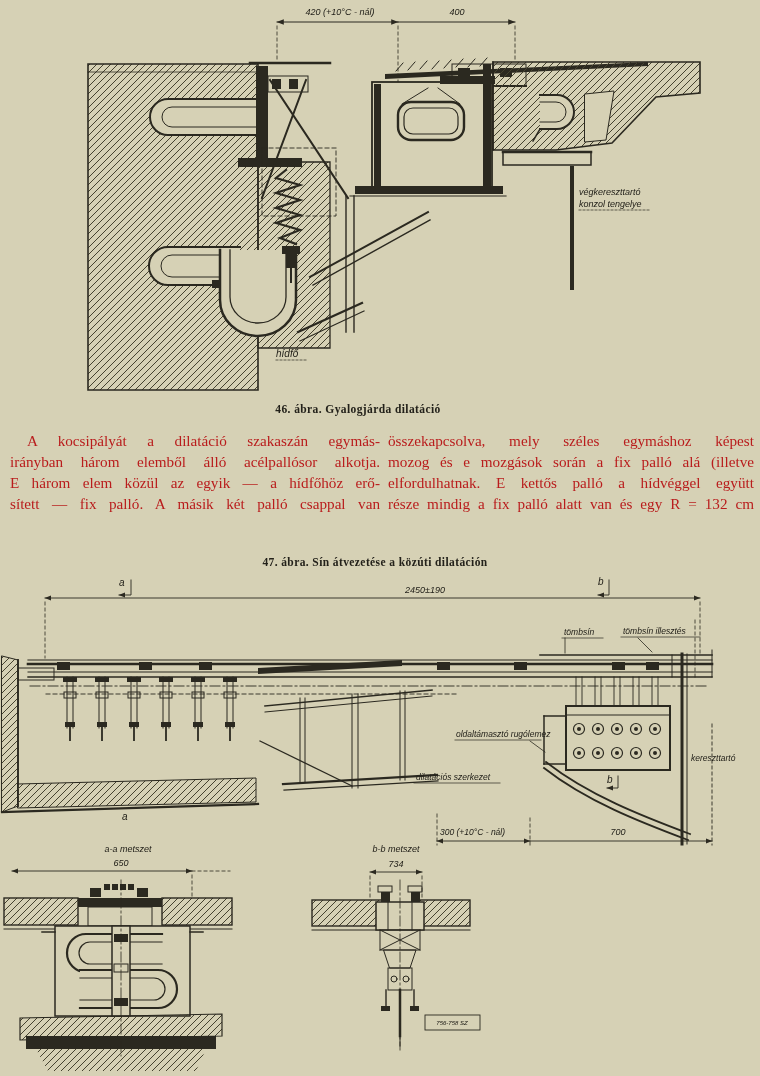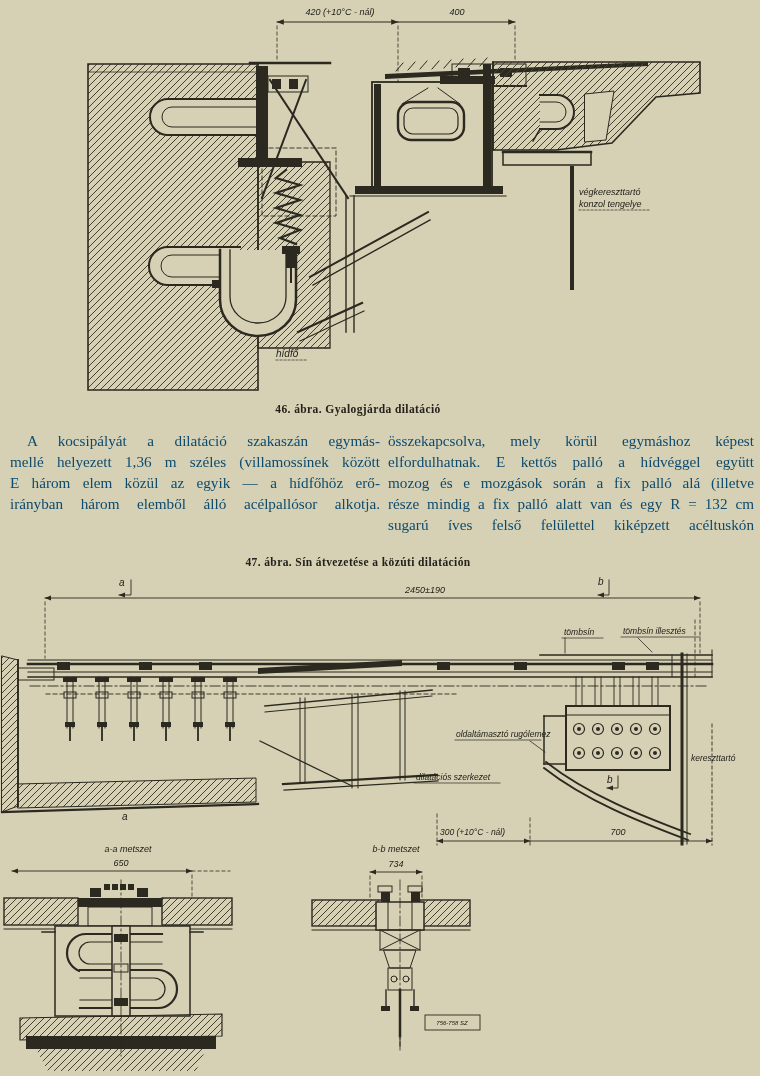--- a/index.html
+++ b/index.html
@@ -1,21 +1,21 @@
 <!DOCTYPE html>
 <html><head>
 <meta charset="utf-8">
 <style>
   html,body{margin:0;padding:0;}
   body{width:760px;height:1076px;background:#d6d1b5;position:relative;overflow:hidden;
        font-family:"Liberation Serif",serif;color:#211f17;}
   svg{position:absolute;left:0;}
   .caption{position:absolute;width:716px;text-align:center;
            font:bold 11.5px "Liberation Serif",serif;letter-spacing:.4px;color:#23211a;}
-  .col{position:absolute;top:430px;font-size:15.2px;line-height:21px;color:#0c4a6e;}
+  .col{position:absolute;top:430px;font-size:15.2px;line-height:21px;color:#b91c1c;}
   .col .ln{text-align:justify;text-align-last:justify;white-space:normal;}
   .col .ln.indent{padding-left:17px;}
   #leftcol{left:10px;width:370px;}
   #rightcol{left:388px;width:366px;}
   .hw{font:italic 9px "Liberation Sans",sans-serif;fill:#23211a;}
   .hw8{font:italic 8.5px "Liberation Sans",sans-serif;fill:#23211a;}
   .hw10{font:italic 10px "Liberation Sans",sans-serif;fill:#23211a;}
   .hw6{font:italic 6px "Liberation Sans",sans-serif;fill:#23211a;}
 </style>
 </head>
@@ -127,33 +127,32 @@
   <text class="hw" x="457" y="15" text-anchor="middle">400</text>
   <text class="hw" x="579" y="195">végkereszttartó</text>
   <text class="hw" x="579" y="207">konzol tengelye</text>
   <text class="hw10" x="276" y="357">hídfő</text>
 </svg>
 
 <div class="caption" style="top:403px;">46. ábra. Gyalogjárda dilatáció</div>
 
 <div id="leftcol" class="col">
   <div class="ln indent">A kocsipályát a dilatáció szakaszán egymás-</div>
-  <div class="ln">mellé helyezett 1,36 m széles (villamossínek között</div>
+  <div class="ln">irányban három elemből álló acélpallósor alkotja.</div>
   <div class="ln">E három elem közül az egyik — a hídfőhöz erő-</div>
-  <div class="ln">irányban három elemből álló acélpallósor alkotja.</div>
+  <div class="ln">sített — fix palló. A másik két palló csappal van</div>
 </div>
 <div id="rightcol" class="col">
-  <div class="ln">összekapcsolva, mely körül egymáshoz képest</div>
+  <div class="ln">összekapcsolva, mely széles egymáshoz képest</div>
+  <div class="ln">mozog és e mozgások során a fix palló alá (illetve</div>
   <div class="ln">elfordulhatnak. E kettős palló a hídvéggel együtt</div>
-  <div class="ln">mozog és e mozgások során a fix palló alá (illetve</div>
   <div class="ln">része mindig a fix palló alatt van és egy R = 132 cm</div>
-  <div class="ln">sugarú íves felső felülettel kiképzett acéltuskón</div>
 </div>
 
-<div class="caption" style="top:556px;">47. ábra. Sín átvezetése a közúti dilatáción</div>
+<div class="caption" style="top:556px;margin-left:17px;">47. ábra. Sín átvezetése a közúti dilatáción</div>
 
 <svg width="760" height="274" viewBox="0 0 760 274" style="top:576px">
   <defs>
     <pattern id="h47" patternUnits="userSpaceOnUse" width="7" height="7">
       <path d="M-1,1 L1,-1 M0,7 L7,0 M6,8 L8,6" stroke="#45422f" stroke-width="1"></path>
     </pattern>
     <marker id="ar47" viewBox="0 0 10 10" refX="8.5" refY="5" markerWidth="8" markerHeight="8" orient="auto-start-reverse">
       <path d="M0,1.6 L9,5 L0,8.4 Z" fill="#2b2920"></path>
     </marker>
   </defs>

